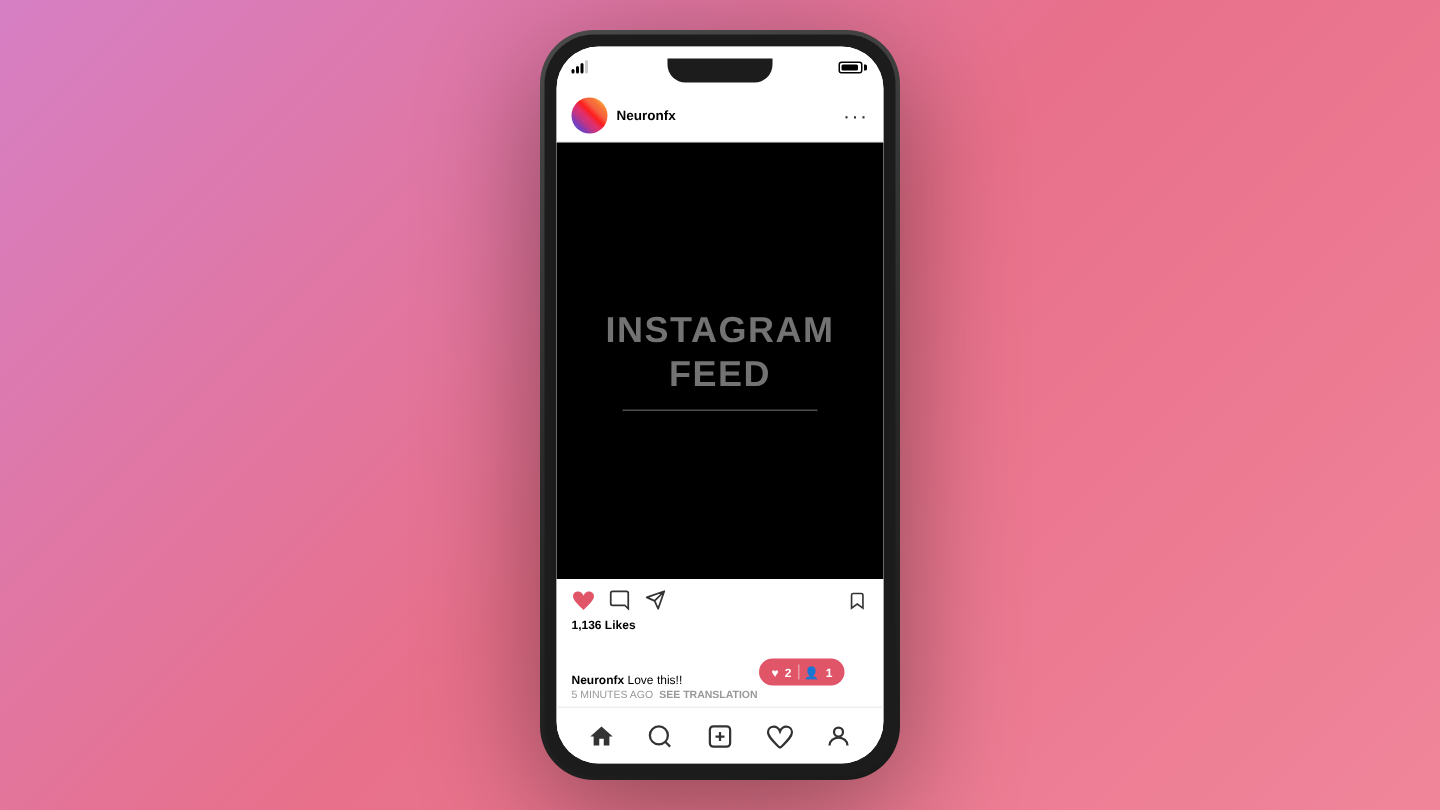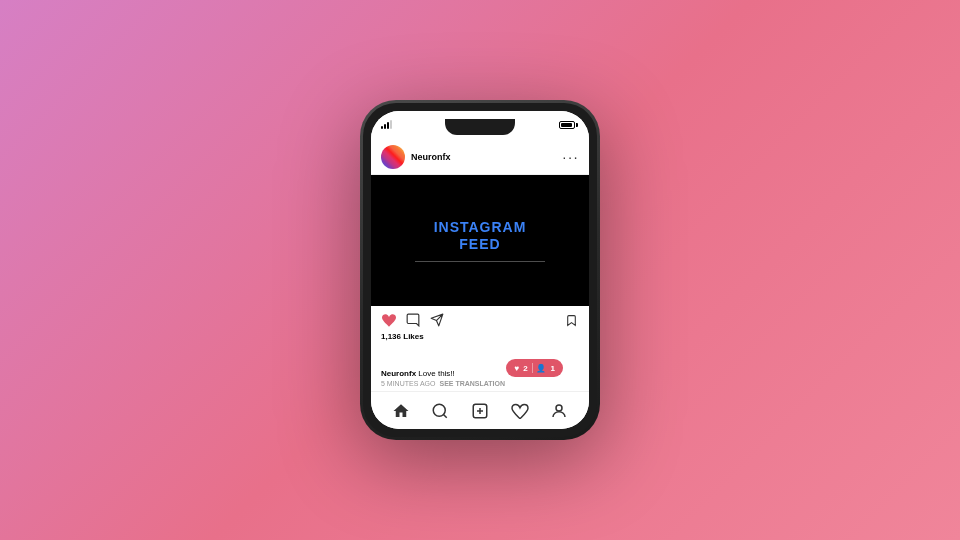--- a/index.html
+++ b/index.html
@@ -11,21 +11,21 @@
       display: flex;
       align-items: center;
       justify-content: center;
       background: linear-gradient(135deg, #d67fc4 0%, #e8708a 50%, #f0859a 100%);
       font-family: -apple-system, BlinkMacSystemFont, 'Segoe UI', sans-serif;
     }
 
     .phone-wrapper {
       position: relative;
       width: 240px;
-      height: 340px;
+      height: 500px;
       filter: drop-shadow(0 20px 40px rgba(0,0,0,0.4));
       text-decoration: underline;
     }
 
     .phone-outer {
       position: absolute;
       inset: 0;
       border-radius: 36px;
       background: linear-gradient(160deg, #4a4a4a 0%, #2a2a2a 50%, #1a1a1a 100%);
       padding: 3px;
@@ -174,22 +174,22 @@
       flex: 1;
       display: flex;
       align-items: center;
       justify-content: center;
       flex-direction: column;
       min-height: 0;
       position: relative;
     }
 
     .ig-post-title {
-      color: #3b82f6;
-      font-size: 14px;
+      color: #737373;
+      font-size: 24px;
       font-weight: 800;
       text-align: center;
       line-height: 1.2;
       letter-spacing: 1px;
     }
 
     .ig-post-divider {
       width: 60%;
       height: 1px;
       background: rgba(255,255,255,0.3);

